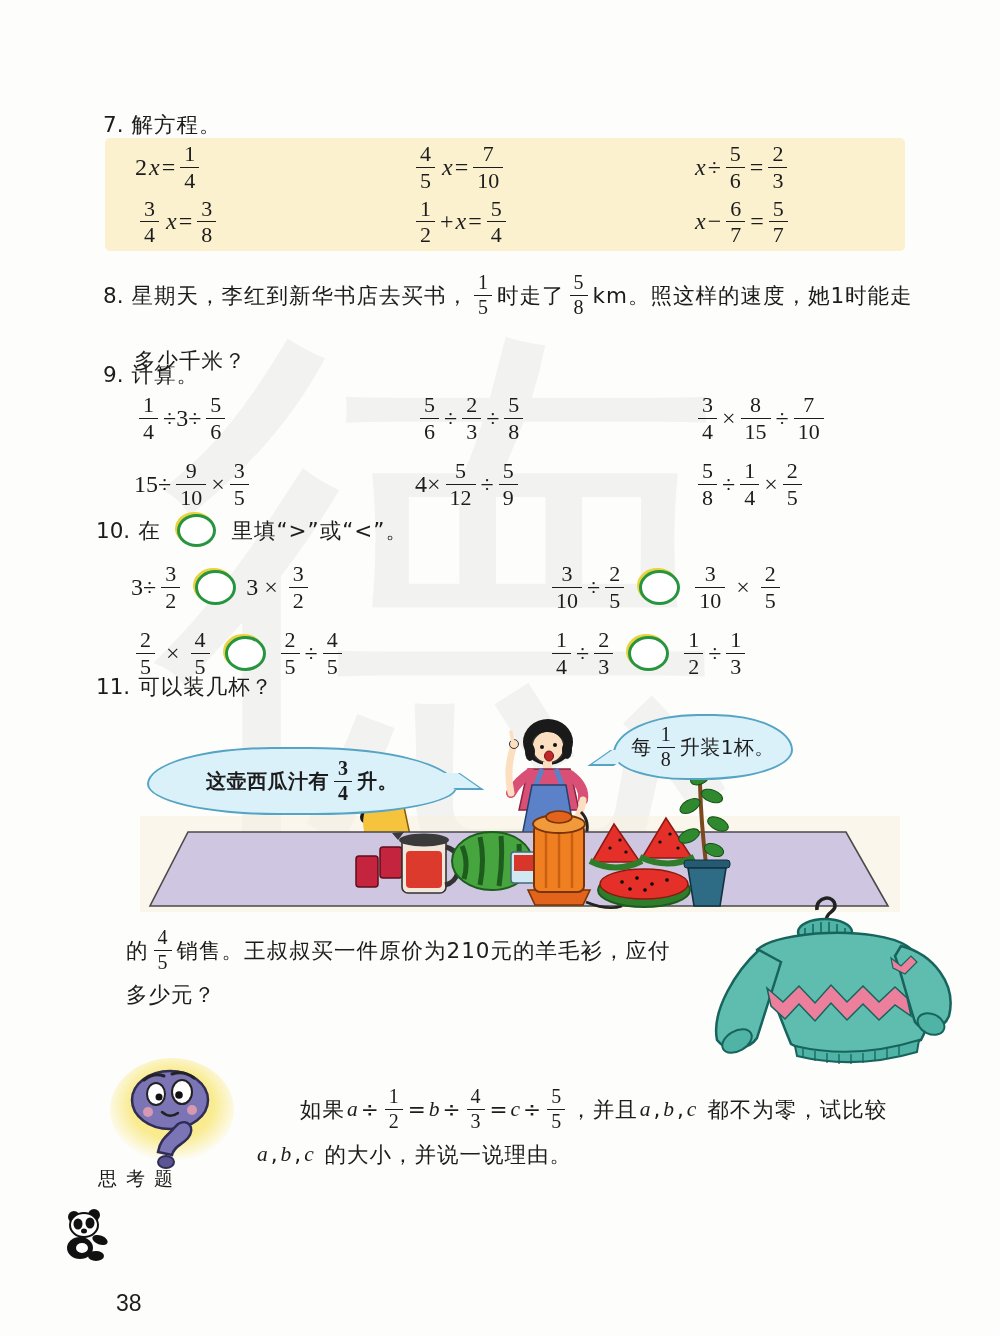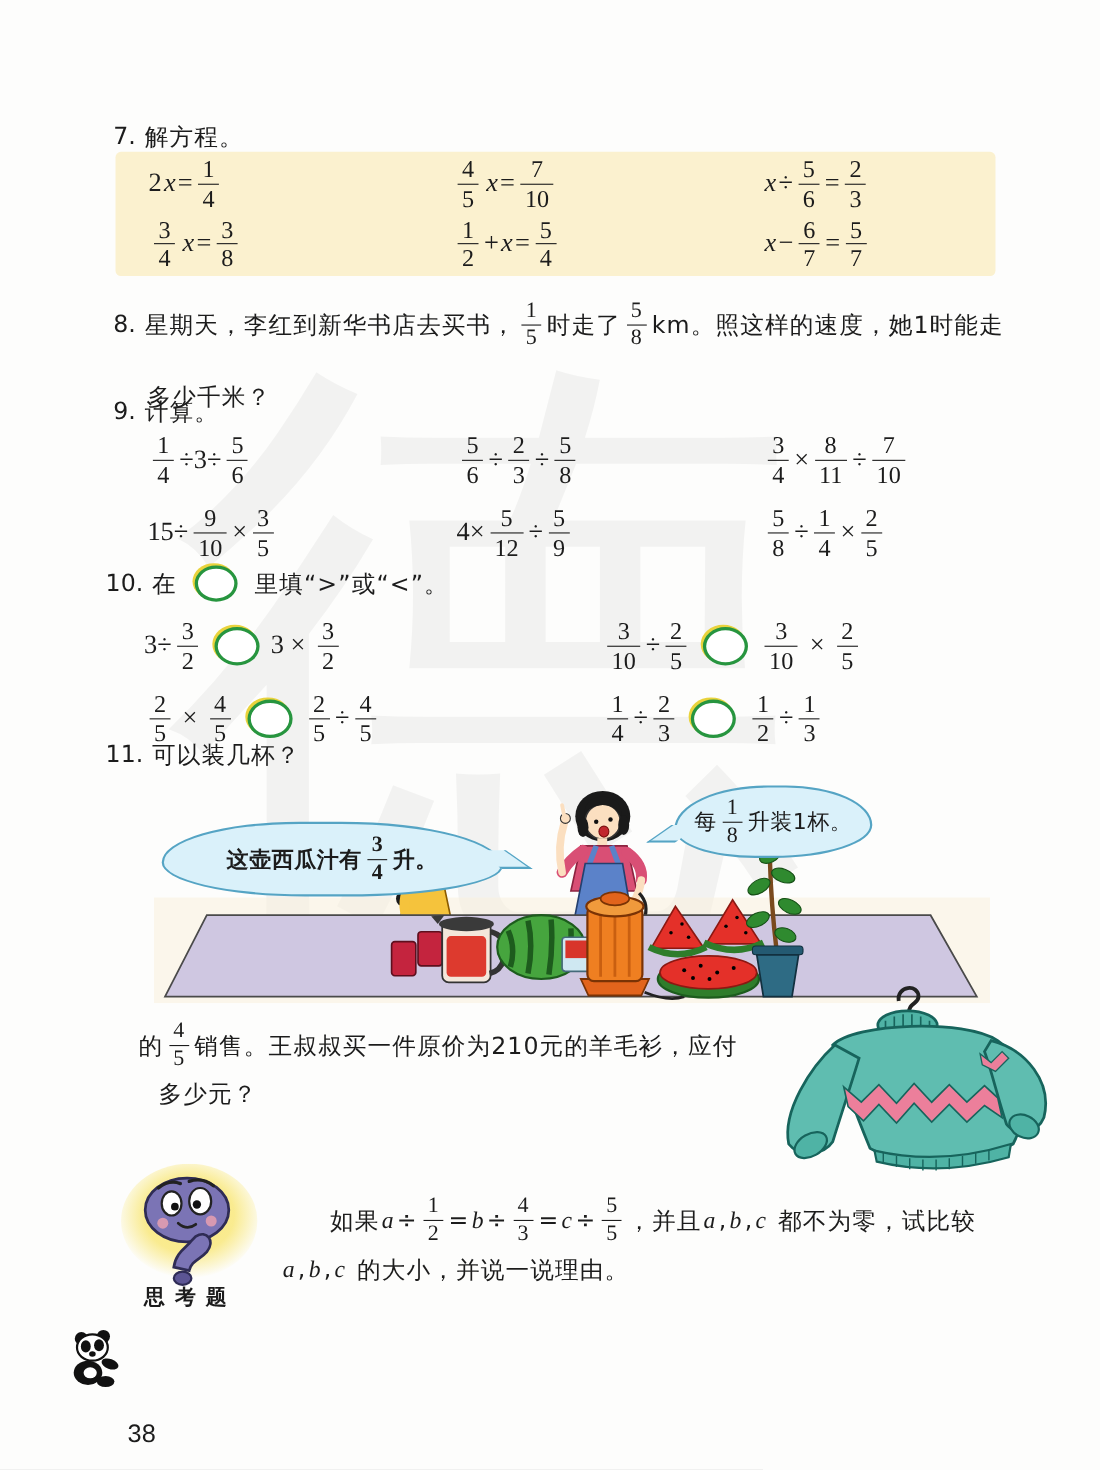--- a/index.html
+++ b/index.html
@@ -42,22 +42,22 @@
          align-items:center;justify-content:center;z-index:4;}
   .cloud .zhm{font-size:20px;letter-spacing:0.5px;}
   .cloudL{border-radius:46% 54% 52% 48% / 62% 68% 46% 52%;font-weight:bold;}
   .cloudR{border-radius:52% 48% 55% 45% / 66% 60% 50% 44%;}
   .cloudL::after{content:"";position:absolute;right:-17px;top:24px;width:26px;height:15px;
          background:#daf1fa;border-bottom:2px solid #55a4c4;border-right:2px solid #55a4c4;
          transform:skewX(55deg);}
   .cloudR::after{content:"";position:absolute;left:-16px;bottom:12px;width:24px;height:14px;
          background:#daf1fa;border-bottom:2px solid #55a4c4;border-left:2px solid #55a4c4;
          transform:skewX(-55deg);}
-  .think-label{position:absolute;left:98px;top:1166px;width:150px;text-align:center;
-         font-size:19px;font-weight:bold;letter-spacing:9px;}
+  .think-label{position:absolute;left:98px;top:1166px;width:150px;
+         font-size:19px;font-weight:normal;letter-spacing:9px;}
   .pageno{position:absolute;left:116px;top:1290px;font-size:23px;
          font-family:"Liberation Sans",sans-serif;}
 </style>
 </head>
 <body>
 
 <div class="page">
 
   <div class="wm">德</div>
 
@@ -84,21 +84,21 @@
     <div class="zhm" style="margin-left:31px;margin-top:22px;"><span class="mt">多少千米？</span></div>
   </div>
 
   <div class="abs zhm" style="left:103px;top:360px;">
     <span class="pnum">9.</span>
     <span class="ttl">计算。</span>
   </div>
   <div class="abs grid9" style="left:134px;top:388px;width:772px;">
     <div class="m"><span class="frac"><span class="fn">1</span><span class="fd">4</span></span><span class="mt">÷3÷</span><span class="frac"><span class="fn">5</span><span class="fd">6</span></span></div>
     <div class="m"><span class="frac"><span class="fn">5</span><span class="fd">6</span></span><span class="mt">÷</span><span class="frac"><span class="fn">2</span><span class="fd">3</span></span><span class="mt">÷</span><span class="frac"><span class="fn">5</span><span class="fd">8</span></span></div>
-    <div class="m"><span class="frac"><span class="fn">3</span><span class="fd">4</span></span><span class="mt">×</span><span class="frac"><span class="fn">8</span><span class="fd">11</span></span><span class="mt">÷</span><span class="frac"><span class="fn">7</span><span class="fd">10</span></span></div>
+    <div class="m"><span class="frac"><span class="fn">3</span><span class="fd">4</span></span><span class="mt">×</span><span class="frac"><span class="fn">8</span><span class="fd">15</span></span><span class="mt">÷</span><span class="frac"><span class="fn">7</span><span class="fd">10</span></span></div>
     <div class="m"><span class="mt">15÷</span><span class="frac"><span class="fn">9</span><span class="fd">10</span></span><span class="mt">×</span><span class="frac"><span class="fn">3</span><span class="fd">5</span></span></div>
     <div class="m"><span class="mt">4×</span><span class="frac"><span class="fn">5</span><span class="fd">12</span></span><span class="mt">÷</span><span class="frac"><span class="fn">5</span><span class="fd">9</span></span></div>
     <div class="m"><span class="frac"><span class="fn">5</span><span class="fd">8</span></span><span class="mt">÷</span><span class="frac"><span class="fn">1</span><span class="fd">4</span></span><span class="mt">×</span><span class="frac"><span class="fn">2</span><span class="fd">5</span></span></div>
   </div>
 
   <div class="abs zhm" style="left:96px;top:514px;">
     <span class="pnum">10.</span>
     <span class="zhm"><span class="mt">在 </span><span class="circ"></span><span class="mt"> 里填“&gt;”或“&lt;”。</span></span>
   </div>
   <div class="abs grid10" style="left:131px;top:556px;width:790px;">
@@ -228,21 +228,21 @@
 
   <div class="cloud cloudL" style="left:147px;top:747px;width:306px;height:64px;">
     <span class="zhm"><span class="mt">这壶西瓜汁有</span><span class="frac"><span class="fn">3</span><span class="fd">4</span></span><span class="mt">升。</span></span>
   </div>
   <div class="cloud cloudR" style="left:613px;top:714px;width:176px;height:62px;">
     <span class="zhm"><span class="mt">每</span><span class="frac"><span class="fn">1</span><span class="fd">8</span></span><span class="mt">升装1杯。</span></span>
   </div>
 
   <div class="abs" style="left:92px;top:922px;width:620px;">
     <div class="zhm" style="margin-left:34px;min-height:56px;"><span class="mt">的</span><span class="frac"><span class="fn">4</span><span class="fd">5</span></span><span class="mt">销售。王叔叔买一件原价为210元的羊毛衫，应付</span></div>
-    <div class="zhm" style="margin-left:52px;margin-top:2px;text-align:center;"><span class="mt">多少元？</span></div>
+    <div class="zhm" style="margin-left:34px;margin-top:2px;text-align:center;"><span class="mt">多少元？</span></div>
   </div>
 
   <svg class="abs" style="left:695px;top:888px;" width="272" height="182" viewBox="0 0 272 182">
     <path d="M122,22 c-2,-14 18,-16 18,-4 c0,7 -9,5 -9,16" fill="none" stroke="#222" stroke-width="3.5"></path>
     <ellipse cx="130" cy="44" rx="27" ry="13" fill="#4fb3a5" stroke="#17645c" stroke-width="2.5"></ellipse>
     <path d="M110,40 v10 M118,36 v14 M126,34 v16 M134,34 v16 M142,36 v14 M150,40 v10" stroke="#17645c" stroke-width="1.5"></path>
     <path d="M62,62 C82,42 182,38 212,58 C238,75 242,122 226,152 C198,168 118,170 96,156 C82,122 72,96 62,62 Z" fill="#5fbdb0" stroke="#17645c" stroke-width="2.5"></path>
     <path d="M64,62 C42,82 16,122 22,152 C32,165 54,162 62,150 C72,118 80,94 86,74 Z" fill="#5fbdb0" stroke="#17645c" stroke-width="2.5"></path>
     <path d="M206,58 C238,66 262,96 254,128 C248,143 228,145 220,134 C212,110 206,84 200,68 Z" fill="#5fbdb0" stroke="#17645c" stroke-width="2.5"></path>
     <ellipse cx="42" cy="153" rx="16" ry="10" fill="#4fb3a5" stroke="#17645c" stroke-width="2" transform="rotate(-30 42 153)"></ellipse>

